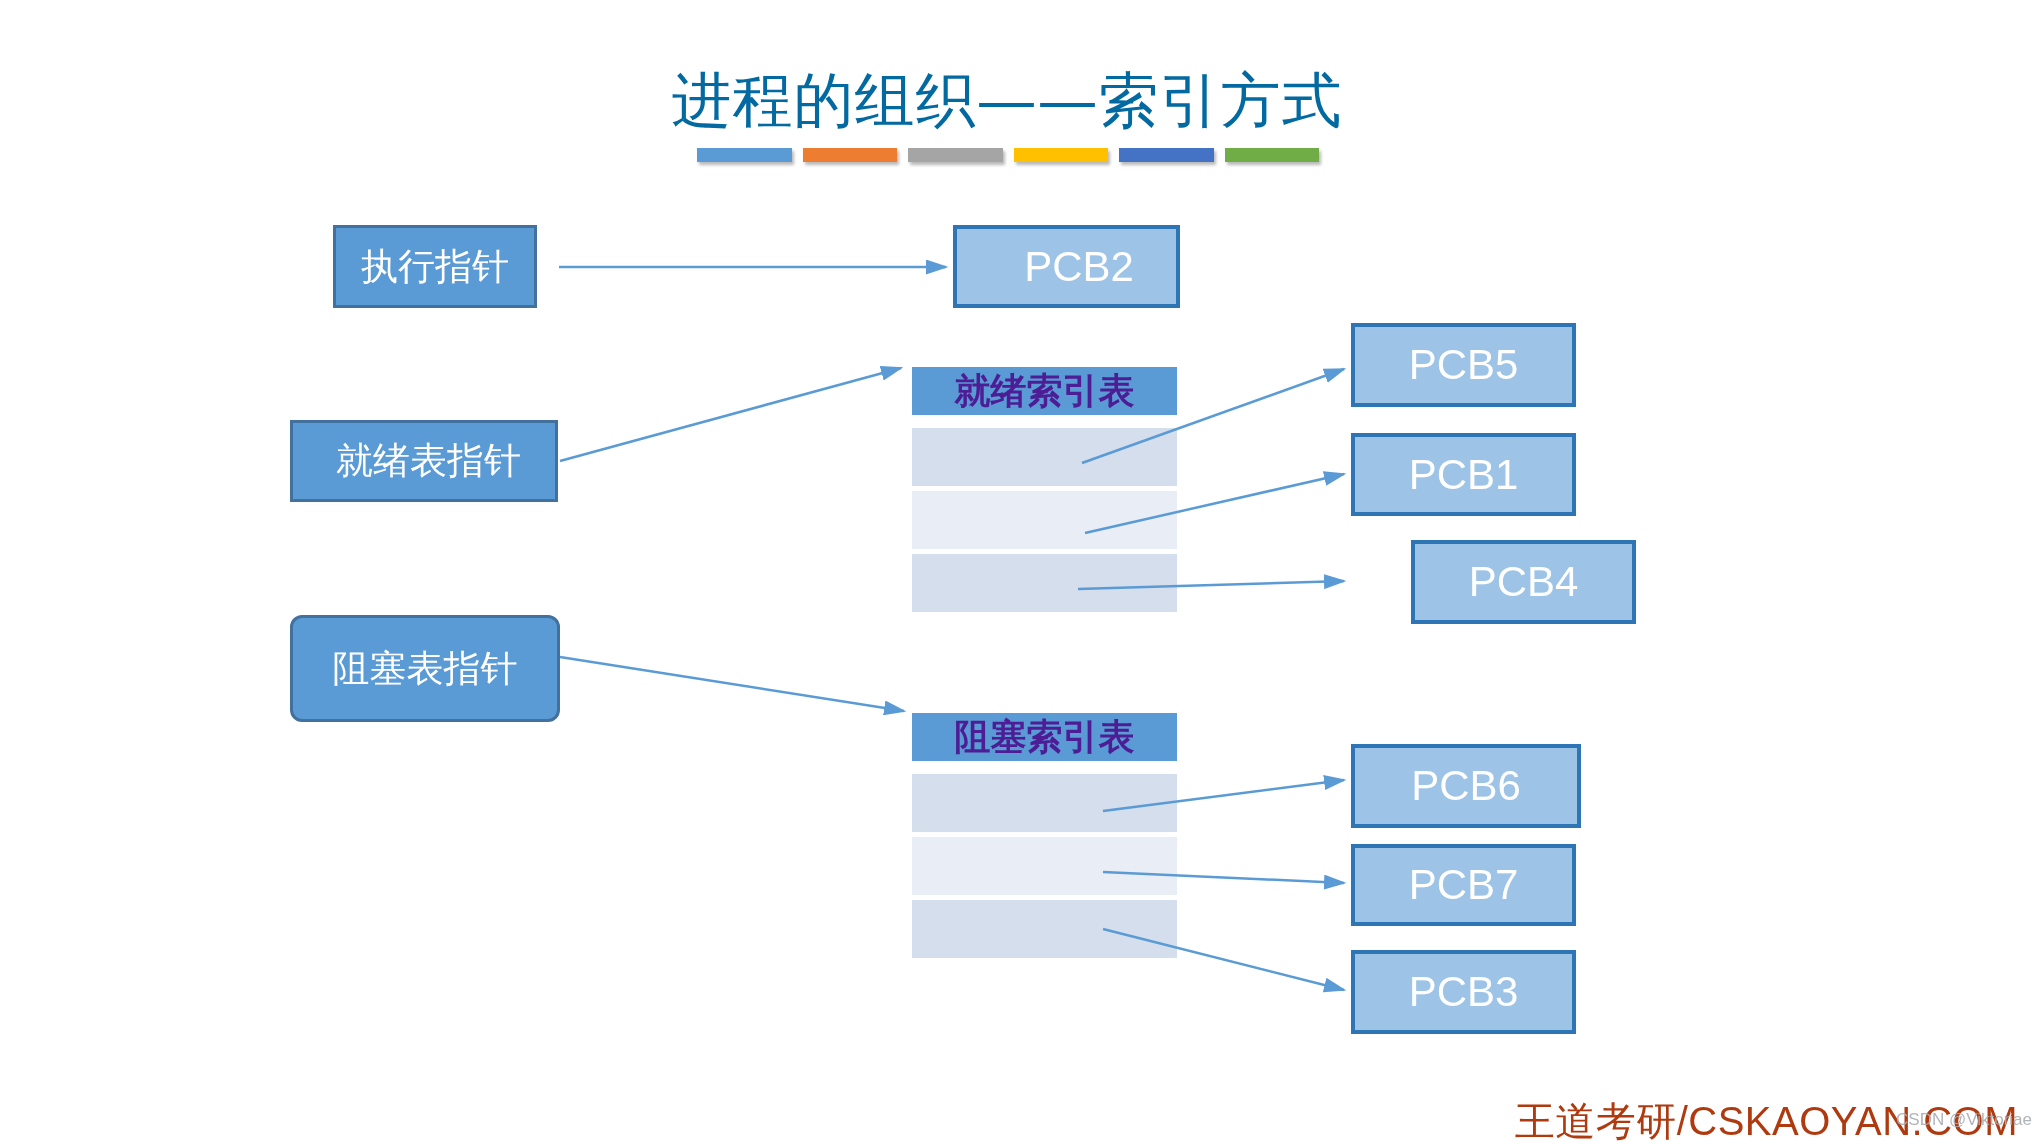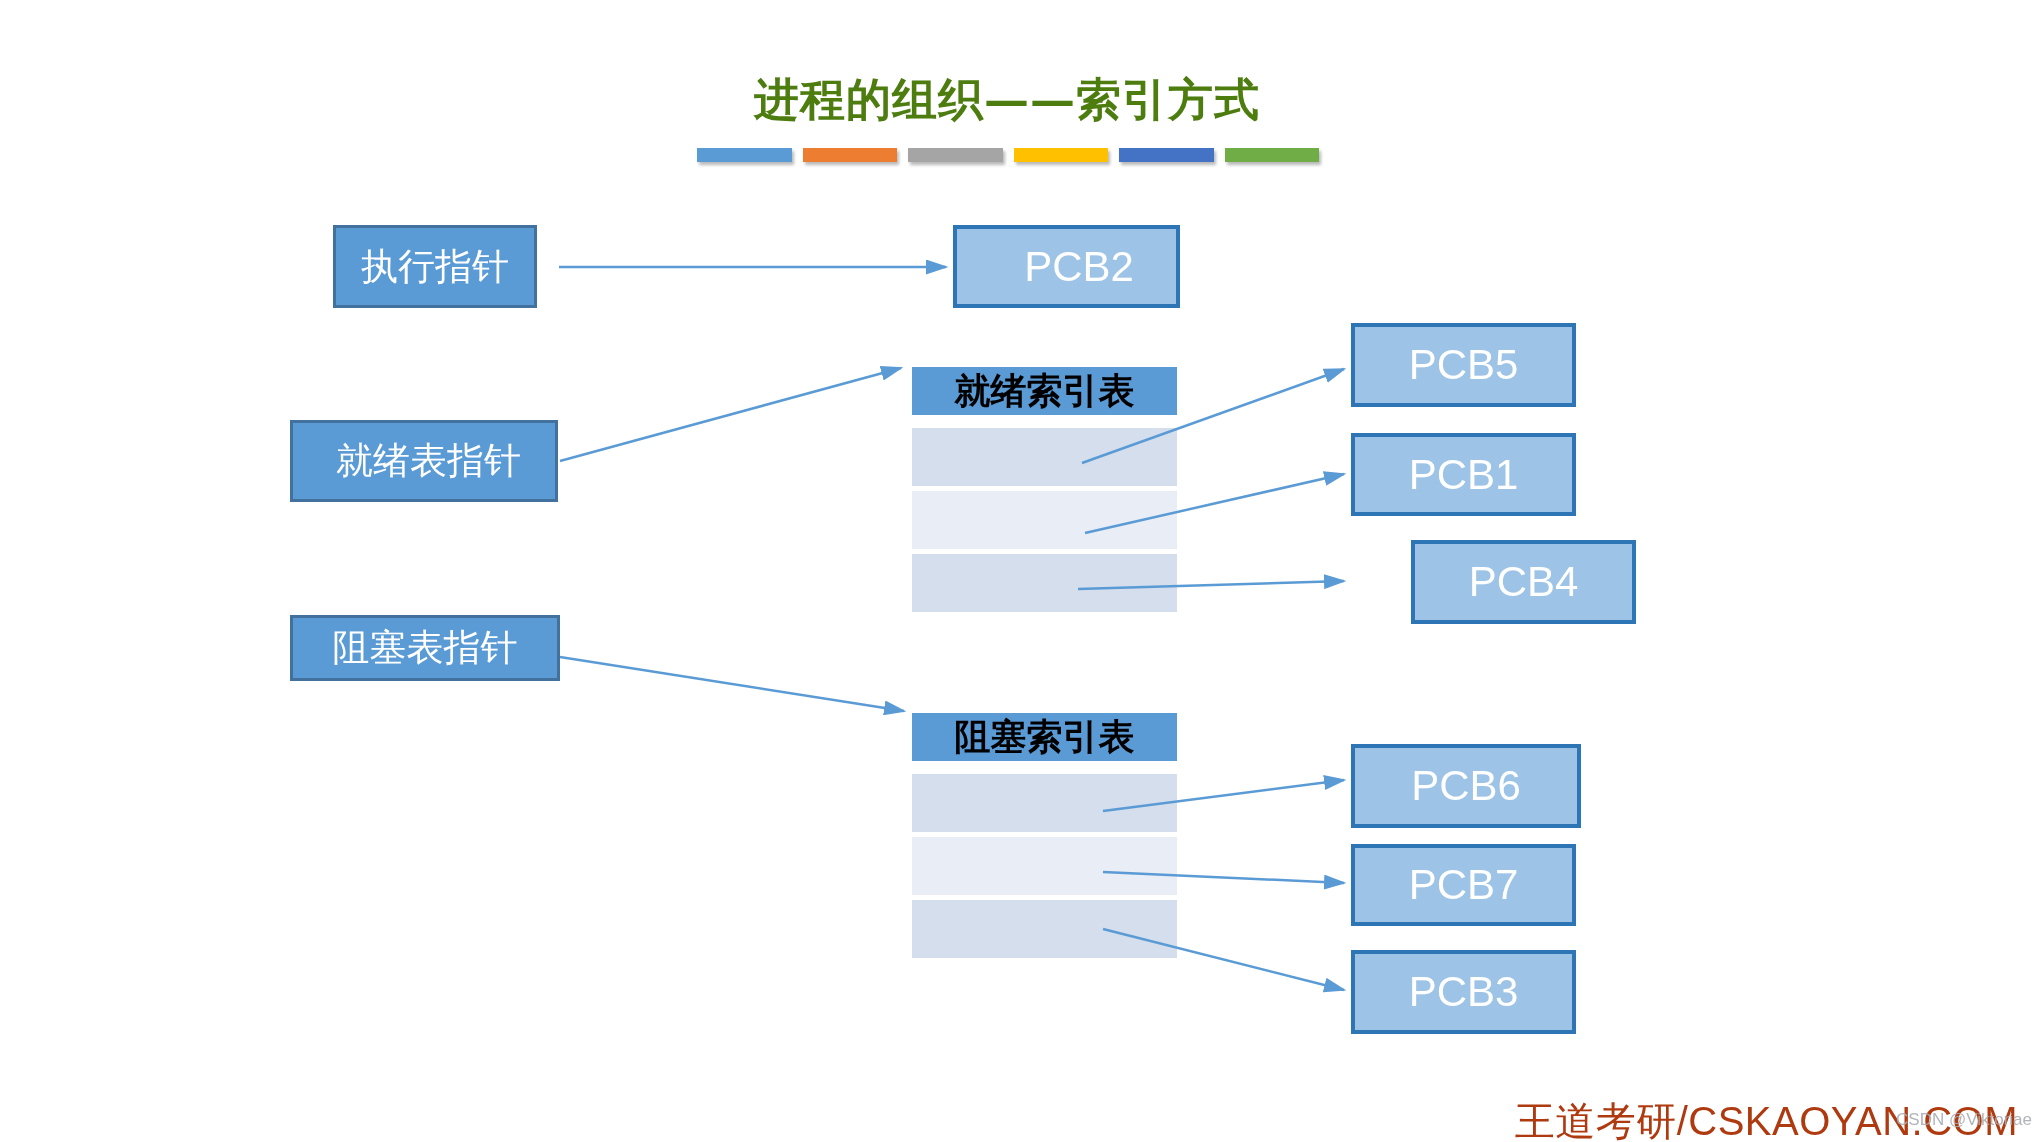--- a/index.html
+++ b/index.html
@@ -8,21 +8,21 @@
     width:2044px;height:1142px;
     background:#ffffff;
     overflow:hidden;
     font-family:"Liberation Sans", sans-serif;
   }
   
   .slide-title{
     position:absolute;left:642px;top:58px;width:730px;height:84px;
     line-height:84px;text-align:center;
     font-family:"DejaVu Serif","Liberation Serif",serif;
-    font-weight:700;font-size:45px;color:#4d7c0f;
+    font-weight:400;font-size:60px;color:#0369a1;
     letter-spacing:1px;white-space:nowrap;
   }
   
   .accent-bars{
     position:absolute;left:697px;top:148px;width:622px;height:14px;
     display:flex;gap:11px;
   }
   .accent-bars .bar{flex:1 1 0;height:14px;box-shadow:2px 3px 3px rgba(0,0,0,.28);}
   .bar-0{background:#5B9BD5;}
   .bar-1{background:#ED7D31;}
@@ -35,21 +35,21 @@
     position:absolute;
     background:#5B9BD5;border:3px solid #41719C;
     box-sizing:border-box;
     display:flex;align-items:center;justify-content:center;
     color:#ffffff;font-size:37px;
     font-family:"DejaVu Serif","Liberation Serif",serif;
     white-space:nowrap;
   }
   #ptr-exec{left:333px;top:225px;width:204px;height:83px;}
   #ptr-ready{left:290px;top:420px;width:268px;height:82px;padding-left:9px;}
-  #ptr-blocked{left:290px;top:615px;width:270px;height:66px;}
+  #ptr-blocked{left:290px;top:615px;width:270px;height:107px;border-radius:12px;}
   
   .pcb-box{
     position:absolute;
     background:#9DC3E6;border:4px solid #2E75B6;
     box-sizing:border-box;
     display:flex;align-items:center;justify-content:center;
     color:#ffffff;font-size:42px;
     font-family:"Liberation Sans",sans-serif;
   }
   #pcb-running{left:953px;top:225px;width:227px;height:83px;padding-left:25px;}
@@ -60,21 +60,21 @@
   #pcb-blocked-1{left:1351px;top:844px;width:225px;height:82px;}
   #pcb-blocked-2{left:1351px;top:950px;width:225px;height:84px;}
   
   .index-table{position:absolute;width:265px;}
   #table-ready{left:912px;top:367px;height:245px;}
   #table-blocked{left:912px;top:713px;height:245px;}
   .index-table .thead{
     position:absolute;left:0;top:0;width:265px;height:48px;
     background:#5B9BD5;
     display:flex;align-items:center;justify-content:center;
-    color:#000000;font-size:36px;font-weight:700;
+    color:#4c1d95;font-size:36px;font-weight:700;
     font-family:"DejaVu Serif","Liberation Serif",serif;
     white-space:nowrap;
   }
   .index-table .trow{position:absolute;left:0;width:265px;height:58px;}
   .index-table .trow.dark{background:#D5DEED;}
   .index-table .trow.light{background:#E9EDF5;}
   .trow.r0{top:61px;}
   .trow.r1{top:124px;}
   .trow.r2{top:187px;}
   

